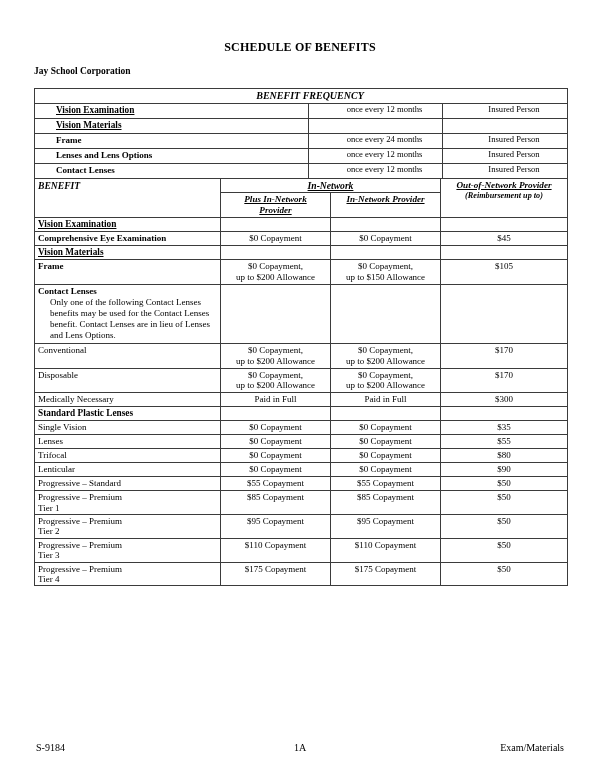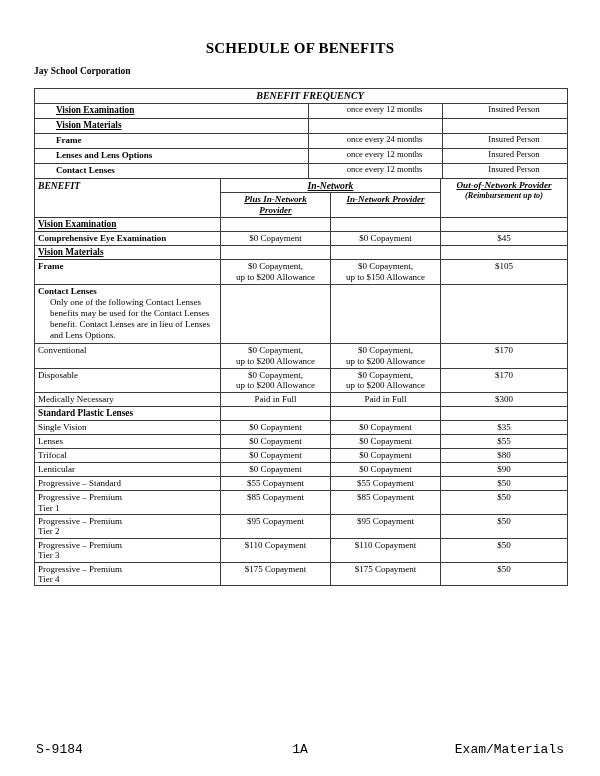--- a/index.html
+++ b/index.html
@@ -24,21 +24,21 @@
   }
 
   
   .doc-title {
     position: absolute;
     left: 0;
     top: 40px;
     width: 600px;
     text-align: center;
     font-weight: bold;
-    font-size: 15px;
+    font-size: 12px;
     letter-spacing: 0.2px;
   }
   .org-name {
     position: absolute;
     left: 34px;
     top: 66px;
     font-weight: bold;
     font-size: 9.5px;
   }
 
@@ -158,22 +158,21 @@
   }
   .val .l2 { display: block; }
 
   
   .footer {
     position: absolute;
     left: 0;
     top: 742px;
     width: 600px;
     height: 14px;
-    font-size: 13px;
-    font-family: Liberation Mono, monospace;
+    font-size: 10px;
   }
   .footer .f-left  { position: absolute; left: 36px;  top: 0; }
   .footer .f-mid   { position: absolute; left: 0; top: 0; width: 600px; text-align: center; }
   .footer .f-right { position: absolute; right: 36px; top: 0; }
 </style>
 </head>
 <body>
 
 <div class="page">
 

